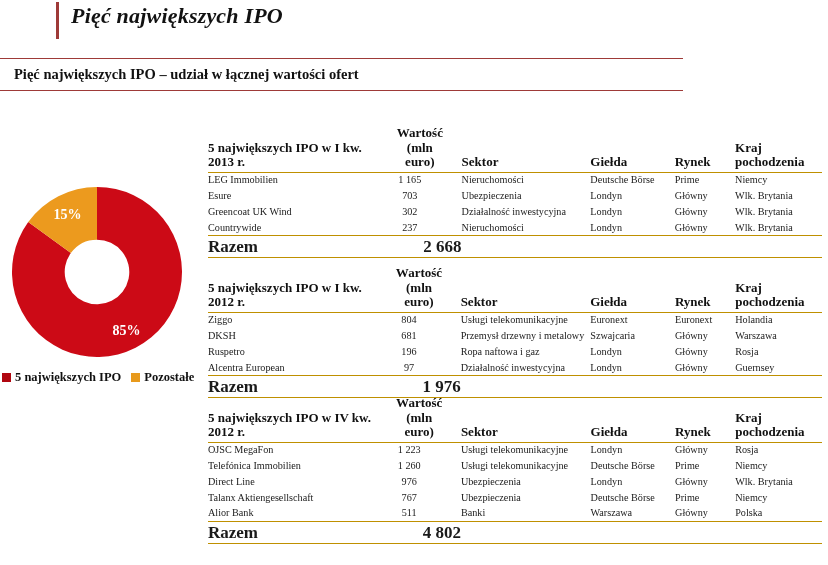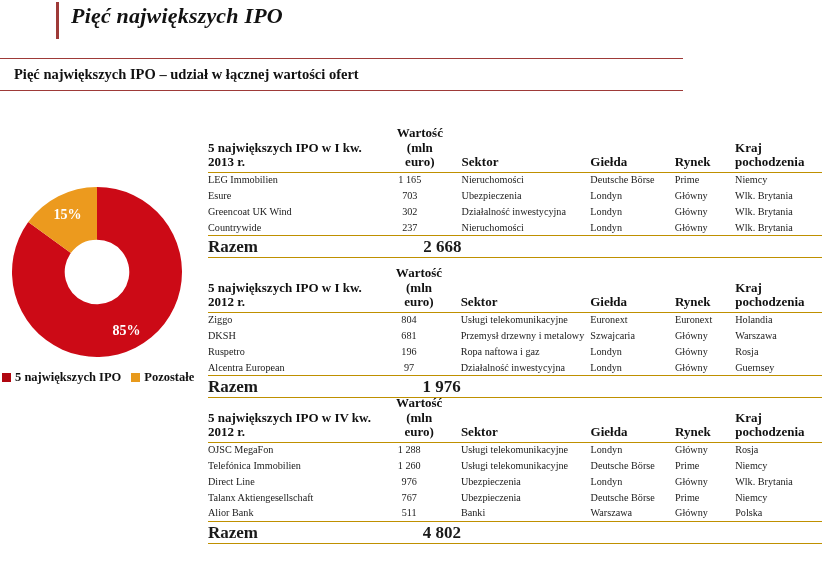--- a/index.html
+++ b/index.html
@@ -341,21 +341,21 @@
       <th class="w-rynek">Rynek</th>
       <th class="w-kraj">
         <div>Kraj</div>
         <div>pochodzenia</div>
       </th>
     </tr>
   </thead>
   <tbody>
       <tr class="data-row">
         <td class="w-name">OJSC MegaFon</td>
-        <td class="w-value col-value">1 288</td>
+        <td class="w-value col-value">1 223</td>
         <td class="w-sector">Usługi telekomunikacyjne</td>
         <td class="w-giełda">Londyn</td>
         <td class="w-rynek">Główny</td>
         <td class="w-kraj">Rosja</td>
       </tr>
       <tr class="data-row">
         <td class="w-name">Telefónica Immobilien</td>
         <td class="w-value col-value">1 260</td>
         <td class="w-sector">Usługi telekomunikacyjne</td>
         <td class="w-giełda">Deutsche Börse</td>

